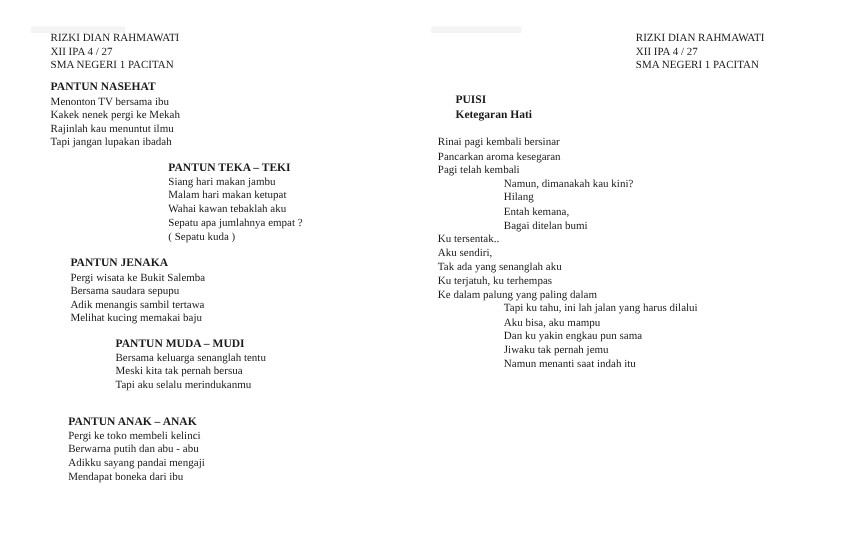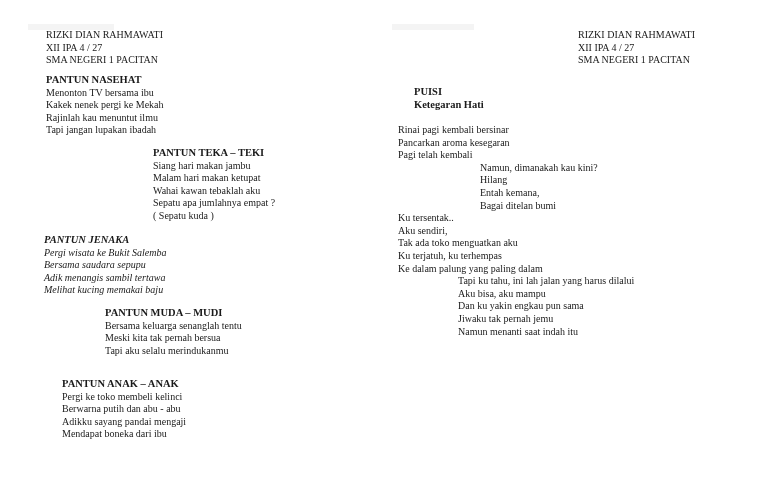--- a/index.html
+++ b/index.html
@@ -67,21 +67,21 @@
 
 <div class="block" style="left:105px;top:147px;margin-left:48px;">
   <span class="line heading">PANTUN TEKA – TEKI</span>
   <span class="line">Siang hari makan jambu</span>
   <span class="line">Malam hari makan ketupat</span>
   <span class="line">Wahai kawan tebaklah aku</span>
   <span class="line">Sepatu apa jumlahnya empat ?</span>
   <span class="line">( Sepatu kuda )</span>
 </div>
 
-<div class="block" style="left:44px;top:234px;font-style:italic;">
+<div class="block" style="left:64px;top:234px;">
   <span class="line heading">PANTUN JENAKA</span>
   <span class="line">Pergi wisata ke Bukit Salemba</span>
   <span class="line">Bersama saudara sepupu</span>
   <span class="line">Adik menangis sambil tertawa</span>
   <span class="line">Melihat kucing memakai baju</span>
 </div>
 
 <div class="block" style="left:105px;top:307px;">
   <span class="line heading">PANTUN MUDA – MUDI</span>
   <span class="line">Bersama keluarga senanglah tentu</span>
@@ -101,31 +101,31 @@
   <span class="line heading">PUISI</span>
   <span class="line heading">Ketegaran Hati</span>
 </div>
 
 <div class="block" style="left:398px;top:124px;">
   <span class="line">Rinai pagi kembali bersinar</span>
   <span class="line">Pancarkan aroma kesegaran</span>
   <span class="line">Pagi telah kembali</span>
 </div>
 
-<div class="block" style="left:480px;top:161.8px;">
+<div class="block" style="left:458px;top:161.8px;">
   <span class="line">Namun, dimanakah kau kini?</span>
   <span class="line">Hilang</span>
   <span class="line">Entah kemana,</span>
   <span class="line">Bagai ditelan bumi</span>
 </div>
 
 <div class="block" style="left:398px;top:212.2px;">
   <span class="line">Ku tersentak..</span>
   <span class="line">Aku sendiri,</span>
-  <span class="line">Tak ada toko menguatkan aku</span>
+  <span class="line">Tak ada yang senanglah aku</span>
   <span class="line">Ku terjatuh, ku terhempas</span>
   <span class="line">Ke dalam palung yang paling dalam</span>
 </div>
 
 <div class="block" style="left:458px;top:275.2px;">
   <span class="line">Tapi ku tahu, ini lah jalan yang harus dilalui</span>
   <span class="line">Aku bisa, aku mampu</span>
   <span class="line">Dan ku yakin engkau pun sama</span>
   <span class="line">Jiwaku tak pernah jemu</span>
   <span class="line">Namun menanti saat indah itu</span>

